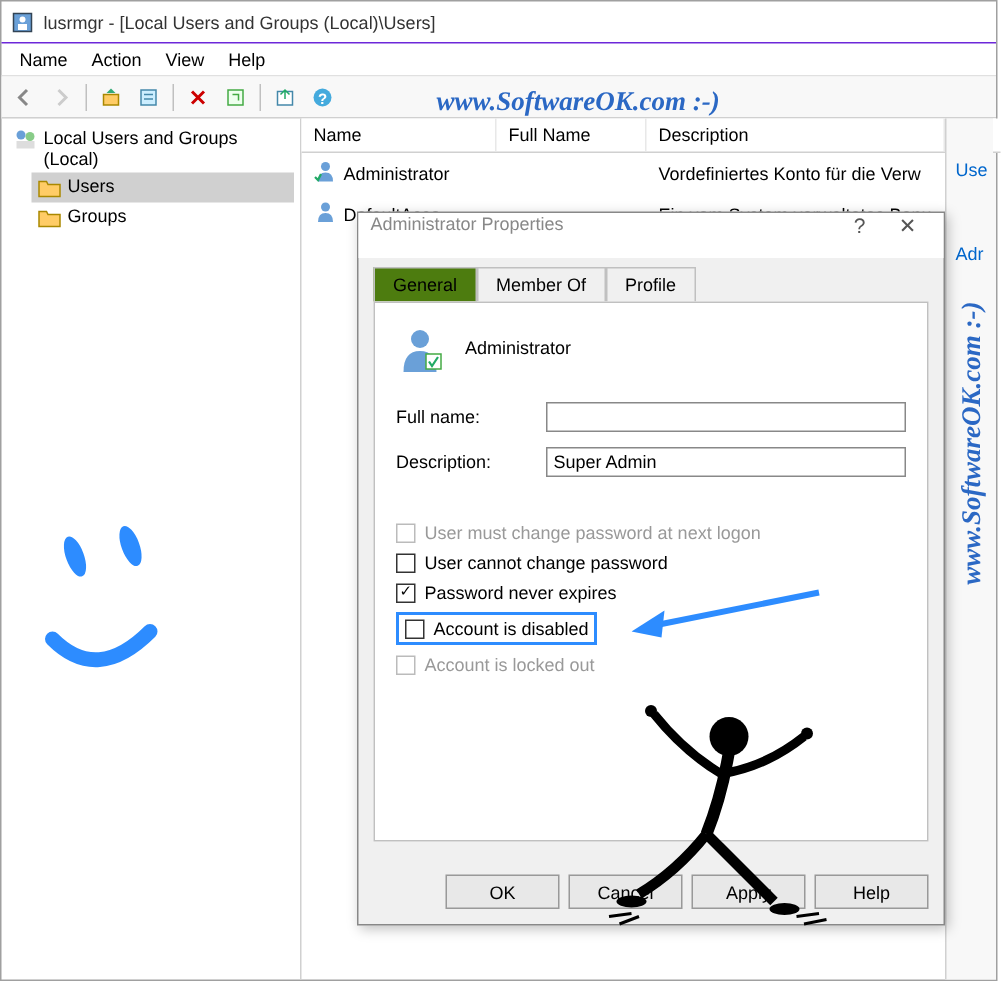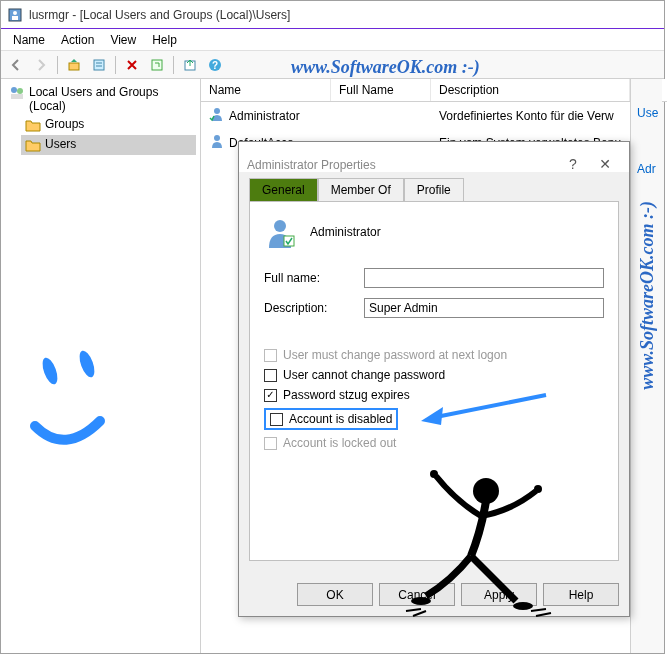--- a/index.html
+++ b/index.html
@@ -21,21 +21,21 @@
 .list { flex: 1; position: relative; }
 .list-header { display: flex; border-bottom: 1px solid #d0d0d0; background: #fff; }
 .list-header .col { padding: 4px 8px; border-right: 1px solid #e8e8e8; font-size: 12px; }
 .list-row { display: flex; padding: 2px 0; }
 .list-row .cell { padding: 2px 8px; display: flex; align-items: center; gap: 4px; overflow: hidden; white-space: nowrap; }
 .actions-panel { width: 34px; border-left: 1px solid #d0d0d0; background: #f8f8f8; }
 .actions-panel .hdr { padding: 4px 6px; font-weight: bold; border-bottom: 1px solid #d0d0d0; background: #fff; overflow: hidden; margin-left: 31px; }
 .actions-panel .itm { padding: 4px 6px; color: #0066cc; overflow: hidden; white-space: nowrap; }
 
 .dialog { position: absolute; left: 237px; top: 140px; width: 392px; height: 476px; background: #f0f0f0; border: 1px solid #888; box-shadow: 2px 2px 8px rgba(0,0,0,0.25); }
-.dlg-title { height: 30px; display: flex; align-items: flex-end; padding: 0 8px; background: #fff; color: #888; }
+.dlg-title { height: 30px; display: flex; align-items: flex-start; padding: 0 8px; background: #fff; color: #888; }
 .dlg-title .sp { flex: 1; }
 .dlg-title .btn { width: 32px; text-align: center; color: #555; font-size: 14px; }
 .tabs { display: flex; padding: 6px 10px 0 10px; }
 .tab { padding: 4px 12px; border: 1px solid #c0c0c0; border-bottom: none; background: #4d7c0f; margin-right: 0; font-size: 12px; }
 .tab.inactive { background: #f0f0f0; }
 .tab-body { margin: 0 10px 10px 10px; border: 1px solid #c0c0c0; background: #fff; padding: 14px; height: 360px; position: relative; }
 .user-row { display: flex; align-items: center; gap: 14px; margin-bottom: 20px; }
 .user-icon { width: 32px; height: 32px; }
 .field-row { display: flex; align-items: center; margin-bottom: 10px; }
 .field-row label { width: 100px; }
@@ -132,31 +132,31 @@
   <div class="body">
     <div class="tree">
       <div class="tree-item">
         <span class="fi"><svg width="16" height="16">
               <circle cx="5" cy="5" r="3" fill="#6aa0d8"></circle>
               <circle cx="11" cy="6" r="3" fill="#8c8"></circle>
               <rect x="2" y="9" width="12" height="5" fill="#ddd"></rect>
             </svg></span>
         <span>Local Users and Groups (Local)</span>
       </div>
+      <div class="tree-item sel" style="margin-left:16px">
+        <span class="fi"><svg width="16" height="16">
+              <path d="M1 4 L6 4 L7 6 L15 6 L15 14 L1 14 Z" fill="#fc6" stroke="#a80"></path>
+            </svg></span>
+        <span>Users</span>
+      </div>
       <div class="tree-item" style="margin-left:16px">
         <span class="fi"><svg width="16" height="16">
               <path d="M1 4 L6 4 L7 6 L15 6 L15 14 L1 14 Z" fill="#fc6" stroke="#a80"></path>
             </svg></span>
         <span>Groups</span>
-      </div>
-      <div class="tree-item sel" style="margin-left:16px">
-        <span class="fi"><svg width="16" height="16">
-              <path d="M1 4 L6 4 L7 6 L15 6 L15 14 L1 14 Z" fill="#fc6" stroke="#a80"></path>
-            </svg></span>
-        <span>Users</span>
       </div>
     </div>
 
     <div class="list">
       <div class="list-header">
         <div class="col" style="width:130px">Name</div>
         <div class="col" style="width:100px">Full Name</div>
         <div class="col" style="flex:1">Description</div>
       </div>
       <div class="list-row">
@@ -232,21 +232,21 @@
       <div class="chk-row disabled">
         <span class="chk"></span>
         <span>User must change password at next logon</span>
       </div>
       <div class="chk-row">
         <span class="chk"></span>
         <span>User cannot change password</span>
       </div>
       <div class="chk-row">
         <span class="chk">✓</span>
-        <span>Password stzug expires</span>
+        <span>Password never expires</span>
       </div>
       <div class="highlight">
         <div class="chk-row" style="margin:0">
           <span class="chk"></span>
           <span>Account is disabled</span>
         </div>
       </div>
       <div class="chk-row disabled">
         <span class="chk"></span>
         <span>Account is locked out</span>

